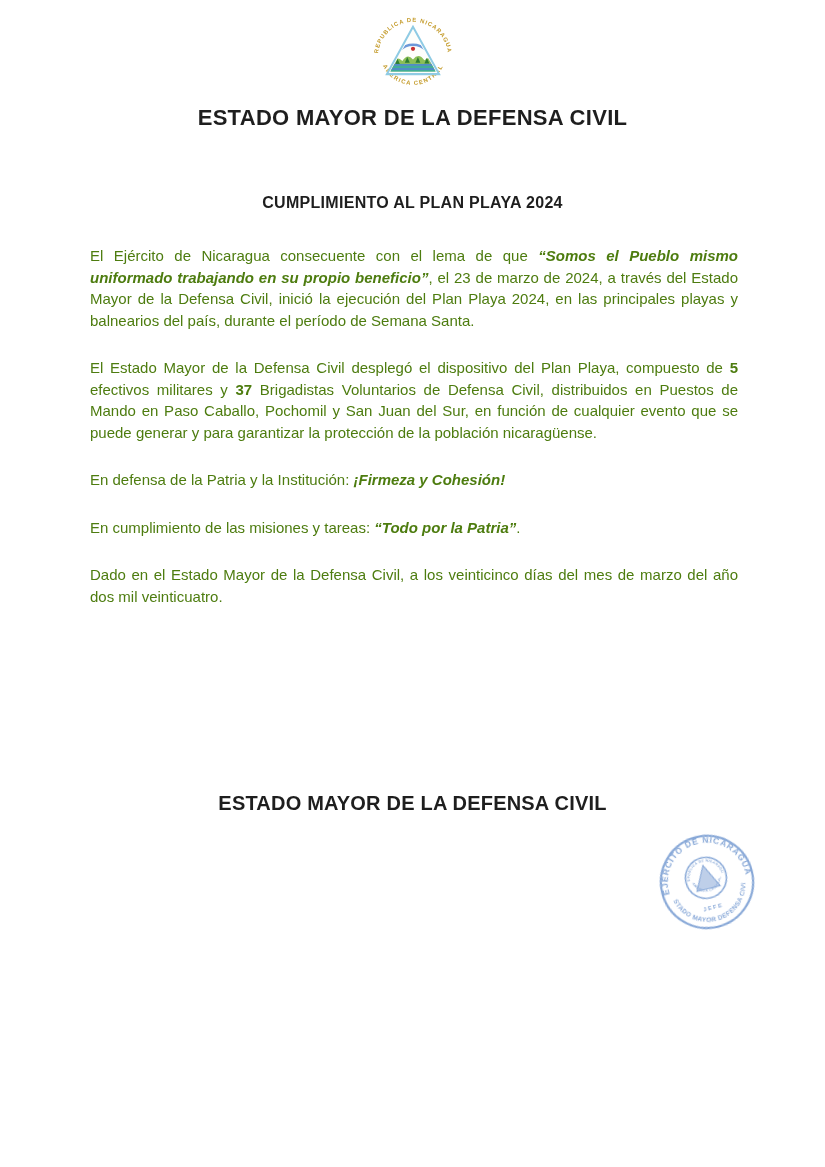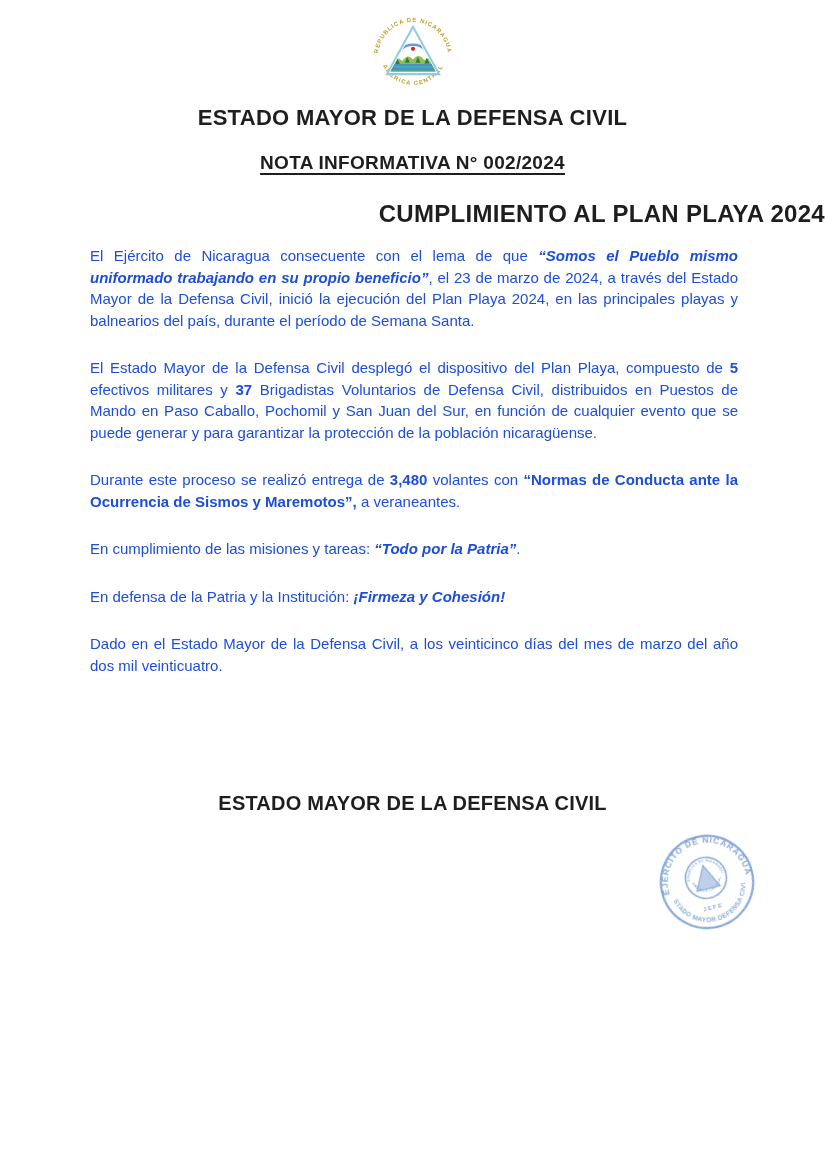--- a/index.html
+++ b/index.html
@@ -9,26 +9,26 @@
   }
   .page{position:absolute;inset:0;background:#ffffff;}
 
   
   .emblem{position:absolute;top:12px;left:360px;width:106px;height:90px;}
 
   
   .doc-title{position:absolute;left:0;width:825px;text-align:center;font-weight:700;color:#1e1e1e;letter-spacing:.3px;}
   .t1{top:105px;font-size:22px;}
   .t2{top:152px;font-size:19px;text-decoration:underline;text-decoration-thickness:2px;text-underline-offset:4px;}
-  .t3{top:200px;font-size:24px;text-align:right;}
+  .t3{top:194px;font-size:16px;}
 
   
   .body-text{position:absolute;top:245px;left:90px;width:648px;}
   .para{
-    margin:0 0 26px 0;font-size:15px;line-height:21.5px;text-align:justify;color:#1d4ed8;
+    margin:0 0 26px 0;font-size:15px;line-height:21.5px;text-align:justify;color:#4d7c0f;
   }
   .para:last-child{margin-bottom:0;}
   .b{font-weight:700;}
   .i{font-style:italic;}
 
   
   .footer-heading{
     position:absolute;top:791px;left:0;width:825px;text-align:center;
     font-weight:700;font-size:20px;line-height:25px;color:#1e1e1e;letter-spacing:.2px;
   }
@@ -70,29 +70,27 @@
         <rect x="37" y="63" width="56" height="2.4" fill="#3fae9b"></rect>
         <rect x="37" y="65.5" width="56" height="2.4" fill="#4f8cc9"></rect>
         <rect x="37" y="68" width="56" height="2.4" fill="#3fae9b"></rect>
         <path d="M 42,60 A 23,23 0 0 1 88,60" fill="none" stroke="#6d98d8" stroke-width="3"></path>
         <circle cx="65" cy="42" r="2.6" fill="#c83030"></circle>
       </g>
     </svg>
   </div>
 
   <div class="doc-title t1">ESTADO MAYOR DE LA DEFENSA CIVIL</div>
-  <div class="doc-title t2">NOTA INFORMATIVA N° 002/2024</div>
   <div class="doc-title t3">CUMPLIMIENTO AL PLAN PLAYA 2024</div>
 
   <div class="body-text">
       <p class="para"><span>El Ejército de Nicaragua consecuente con el lema de que </span><span class="b i">“Somos el Pueblo mismo uniformado trabajando en su propio beneficio”</span><span>, el 23 de marzo de 2024, a través del Estado Mayor de la Defensa Civil, inició la ejecución del Plan Playa 2024, en las principales playas y balnearios del país, durante el período de Semana Santa.</span></p>
       <p class="para"><span>El Estado Mayor de la Defensa Civil desplegó el dispositivo del Plan Playa, compuesto de </span><span class="b">5</span><span> efectivos militares y </span><span class="b">37</span><span> Brigadistas Voluntarios de Defensa Civil, distribuidos en Puestos de Mando en Paso Caballo, Pochomil y San Juan del Sur, en función de cualquier evento que se puede generar y para garantizar la protección de la población nicaragüense.</span></p>
-      <p class="para"><span>Durante este proceso se realizó entrega de </span><span class="b">3,480</span><span> volantes con </span><span class="b">“Normas de Conducta ante la Ocurrencia de Sismos y Maremotos”,</span><span> a veraneantes.</span></p>
+      <p class="para"><span>En defensa de la Patria y la Institución: </span><span class="b i">¡Firmeza y Cohesión!</span></p>
       <p class="para"><span>En cumplimiento de las misiones y tareas: </span><span class="b i">“Todo por la Patria”</span><span>.</span></p>
-      <p class="para"><span>En defensa de la Patria y la Institución: </span><span class="b i">¡Firmeza y Cohesión!</span></p>
       <p class="para"><span>Dado en el Estado Mayor de la Defensa Civil, a los veinticinco días del mes de marzo del año dos mil veinticuatro.</span></p>
     </div>
 
   <div class="footer-heading">
     <div>ESTADO MAYOR DE LA DEFENSA CIVIL</div>
   </div>
 
   <div class="stamp">
     <svg viewBox="0 0 150 150" width="128" height="128">
       <defs>

